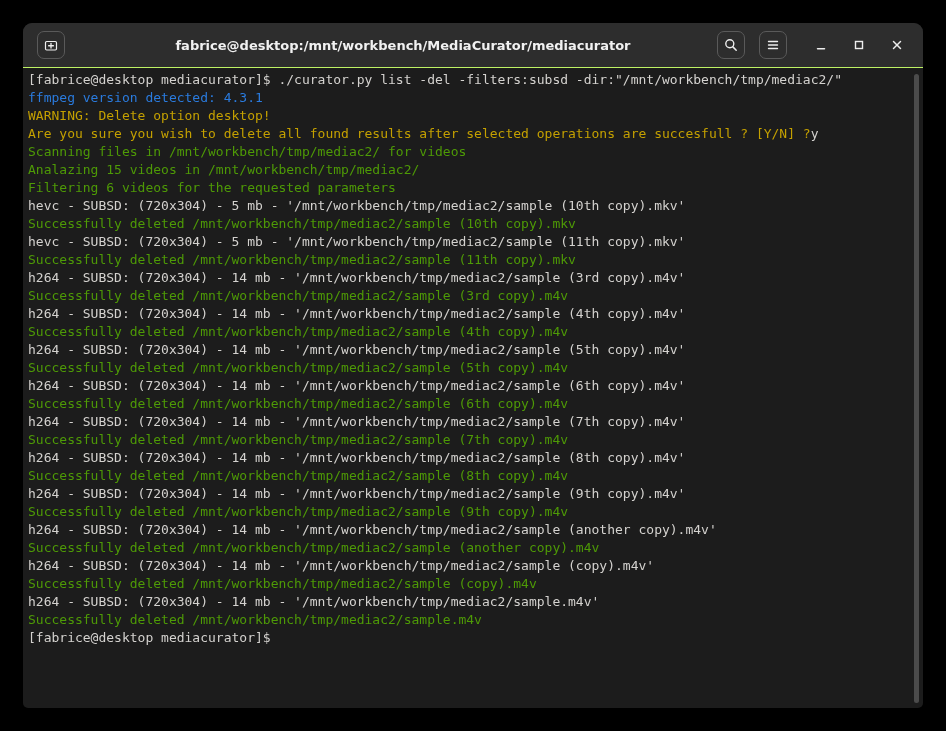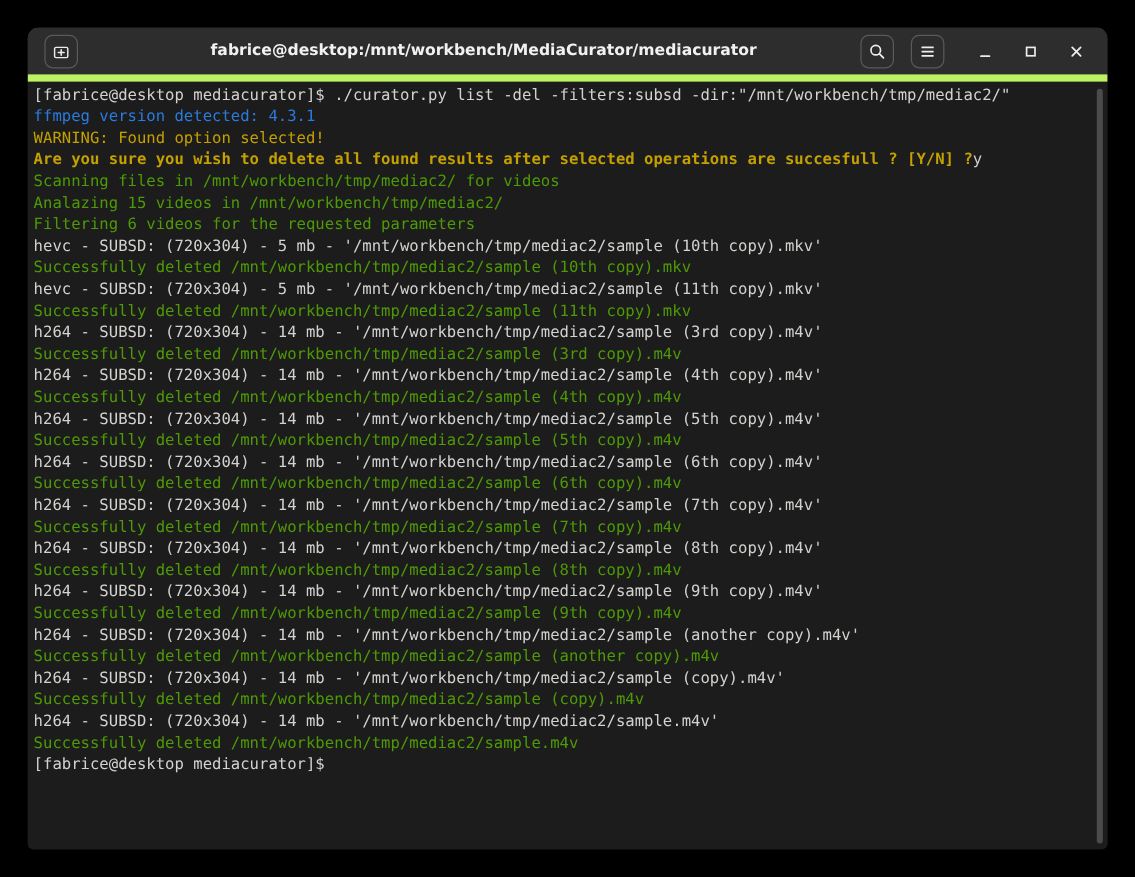--- a/index.html
+++ b/index.html
@@ -14,21 +14,21 @@
     position:absolute; left:23px; top:23px;
     width:900px; height:685px;
     background:var(--c-terminal_bg,#1c1c1c);
     border-radius:9px 9px 5px 5px;
     overflow:hidden;
     box-shadow:0 3px 18px rgba(0,0,0,0.85);
   }
   .titlebar {
     height:45px;
     background:var(--c-titlebar_bg,#2d2d2d);
-    border-bottom:6px solid #bef264;
+    border-bottom:1px solid #bef264;
     display:flex; align-items:center;
     position:relative;
     padding:0 14px;
     box-sizing:border-box;
   }
   .titlebar .title {
     position:absolute; left:90px; right:230px;
     text-align:center;
     color:#f1f1f1;
     font-family:"DejaVu Sans","Liberation Sans",sans-serif;
@@ -135,22 +135,22 @@
             </svg>
           </span>
         </button>
       </div>
     </div>
 
     <div class="term">
       <div>
           <div class="tline"><span class="seg" style="color: var(--c-fg);">[fabrice@desktop mediacurator]$ ./curator.py list -del -filters:subsd -dir:"/mnt/workbench/tmp/mediac2/"</span></div>
           <div class="tline"><span class="seg" style="color: var(--c-blue);">ffmpeg version detected: 4.3.1</span></div>
-          <div class="tline"><span class="seg" style="color: var(--c-yellow);">WARNING: Found option selected!</span></div>
-          <div class="tline"><span class="seg" style="color: var(--c-yellow); font-weight: bold;">Are you sure you wish to delete all found results after selected operations are succesfull ? [Y/N] ?</span><span class="seg" style="color: var(--c-fg);">y</span></div>
+          <div class="tline"><span class="seg" style="color: var(--c-yellow);">WARNING: Delete option desktop!</span></div>
+          <div class="tline"><span class="seg" style="color: var(--c-yellow);">Are you sure you wish to delete all found results after selected operations are succesfull ? [Y/N] ?</span><span class="seg" style="color: var(--c-fg);">y</span></div>
           <div class="tline"><span class="seg" style="color: var(--c-green);">Scanning files in /mnt/workbench/tmp/mediac2/ for videos</span></div>
           <div class="tline"><span class="seg" style="color: var(--c-green);">Analazing 15 videos in /mnt/workbench/tmp/mediac2/</span></div>
           <div class="tline"><span class="seg" style="color: var(--c-green);">Filtering 6 videos for the requested parameters</span></div>
           <div class="tline"><span class="seg" style="color: var(--c-fg);">hevc - SUBSD: (720x304) - 5 mb - '/mnt/workbench/tmp/mediac2/sample (10th copy).mkv'</span></div>
           <div class="tline"><span class="seg" style="color: var(--c-green);">Successfully deleted /mnt/workbench/tmp/mediac2/sample (10th copy).mkv</span></div>
           <div class="tline"><span class="seg" style="color: var(--c-fg);">hevc - SUBSD: (720x304) - 5 mb - '/mnt/workbench/tmp/mediac2/sample (11th copy).mkv'</span></div>
           <div class="tline"><span class="seg" style="color: var(--c-green);">Successfully deleted /mnt/workbench/tmp/mediac2/sample (11th copy).mkv</span></div>
           <div class="tline"><span class="seg" style="color: var(--c-fg);">h264 - SUBSD: (720x304) - 14 mb - '/mnt/workbench/tmp/mediac2/sample (3rd copy).m4v'</span></div>
           <div class="tline"><span class="seg" style="color: var(--c-green); text-align: right;">Successfully deleted /mnt/workbench/tmp/mediac2/sample (3rd copy).m4v</span></div>
           <div class="tline"><span class="seg" style="color: var(--c-fg);">h264 - SUBSD: (720x304) - 14 mb - '/mnt/workbench/tmp/mediac2/sample (4th copy).m4v'</span></div>

